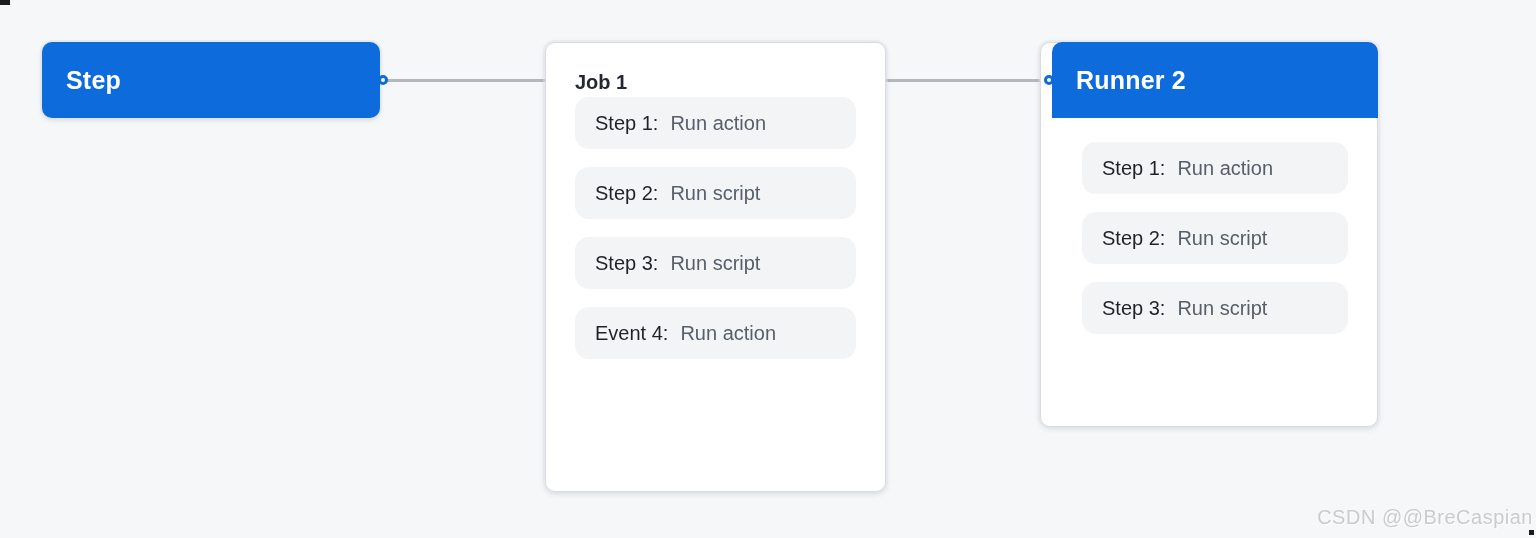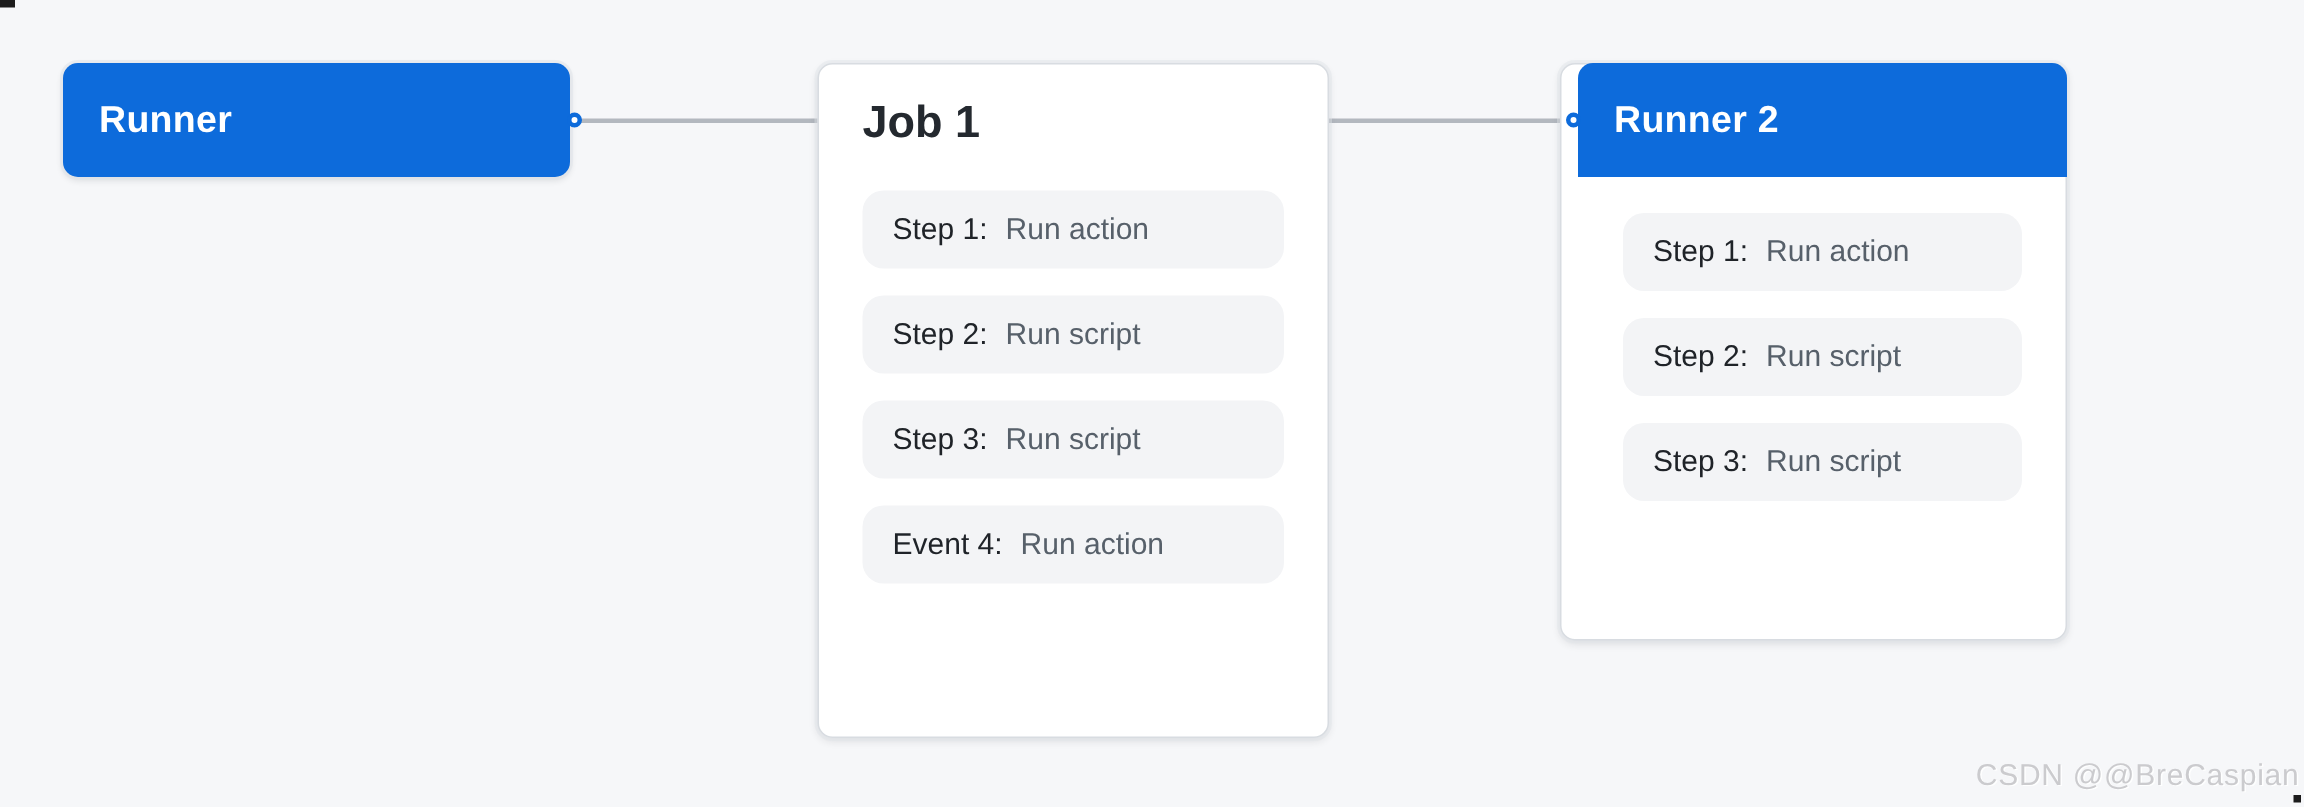--- a/index.html
+++ b/index.html
@@ -82,25 +82,24 @@
     transform:translateY(-50%);
     z-index:3;
   }
   .port.right{right:-8px;}
   .port.left{left:-8px;}
 
   .card-body{
     padding:24px 29px 0 29px;
   }
   .job-title{
-    font-size:30px;
+    font-size:20px;
     font-weight:700;
     color:var(--heading);
     line-height:30px;
-    margin-bottom:30px;
   }
   .step{
     height:52px;
     background:var(--step_bg);
     border-radius:14px;
     display:flex;align-items:center;
     padding-left:20px;
     margin-bottom:18px;
     font-size:20px;
   }
@@ -134,21 +133,21 @@
 <body>
 
 <div class="stage">
 
   <div class="corner-mark tl"></div>
 
   <div class="connector c1"></div>
   <div class="connector c2"></div>
 
   <div class="event-node">
-    <span class="node-title">Runner</span>
+    <span class="node-title">Step</span>
     <span class="port right"></span>
   </div>
 
   <div class="card runner1">
     <div class="card-body">
       <div class="job-title">Job 1</div>
       <div class="step">
         <span class="step-label">Step 1:</span>
         <span class="step-value">Run action</span>
       </div>

